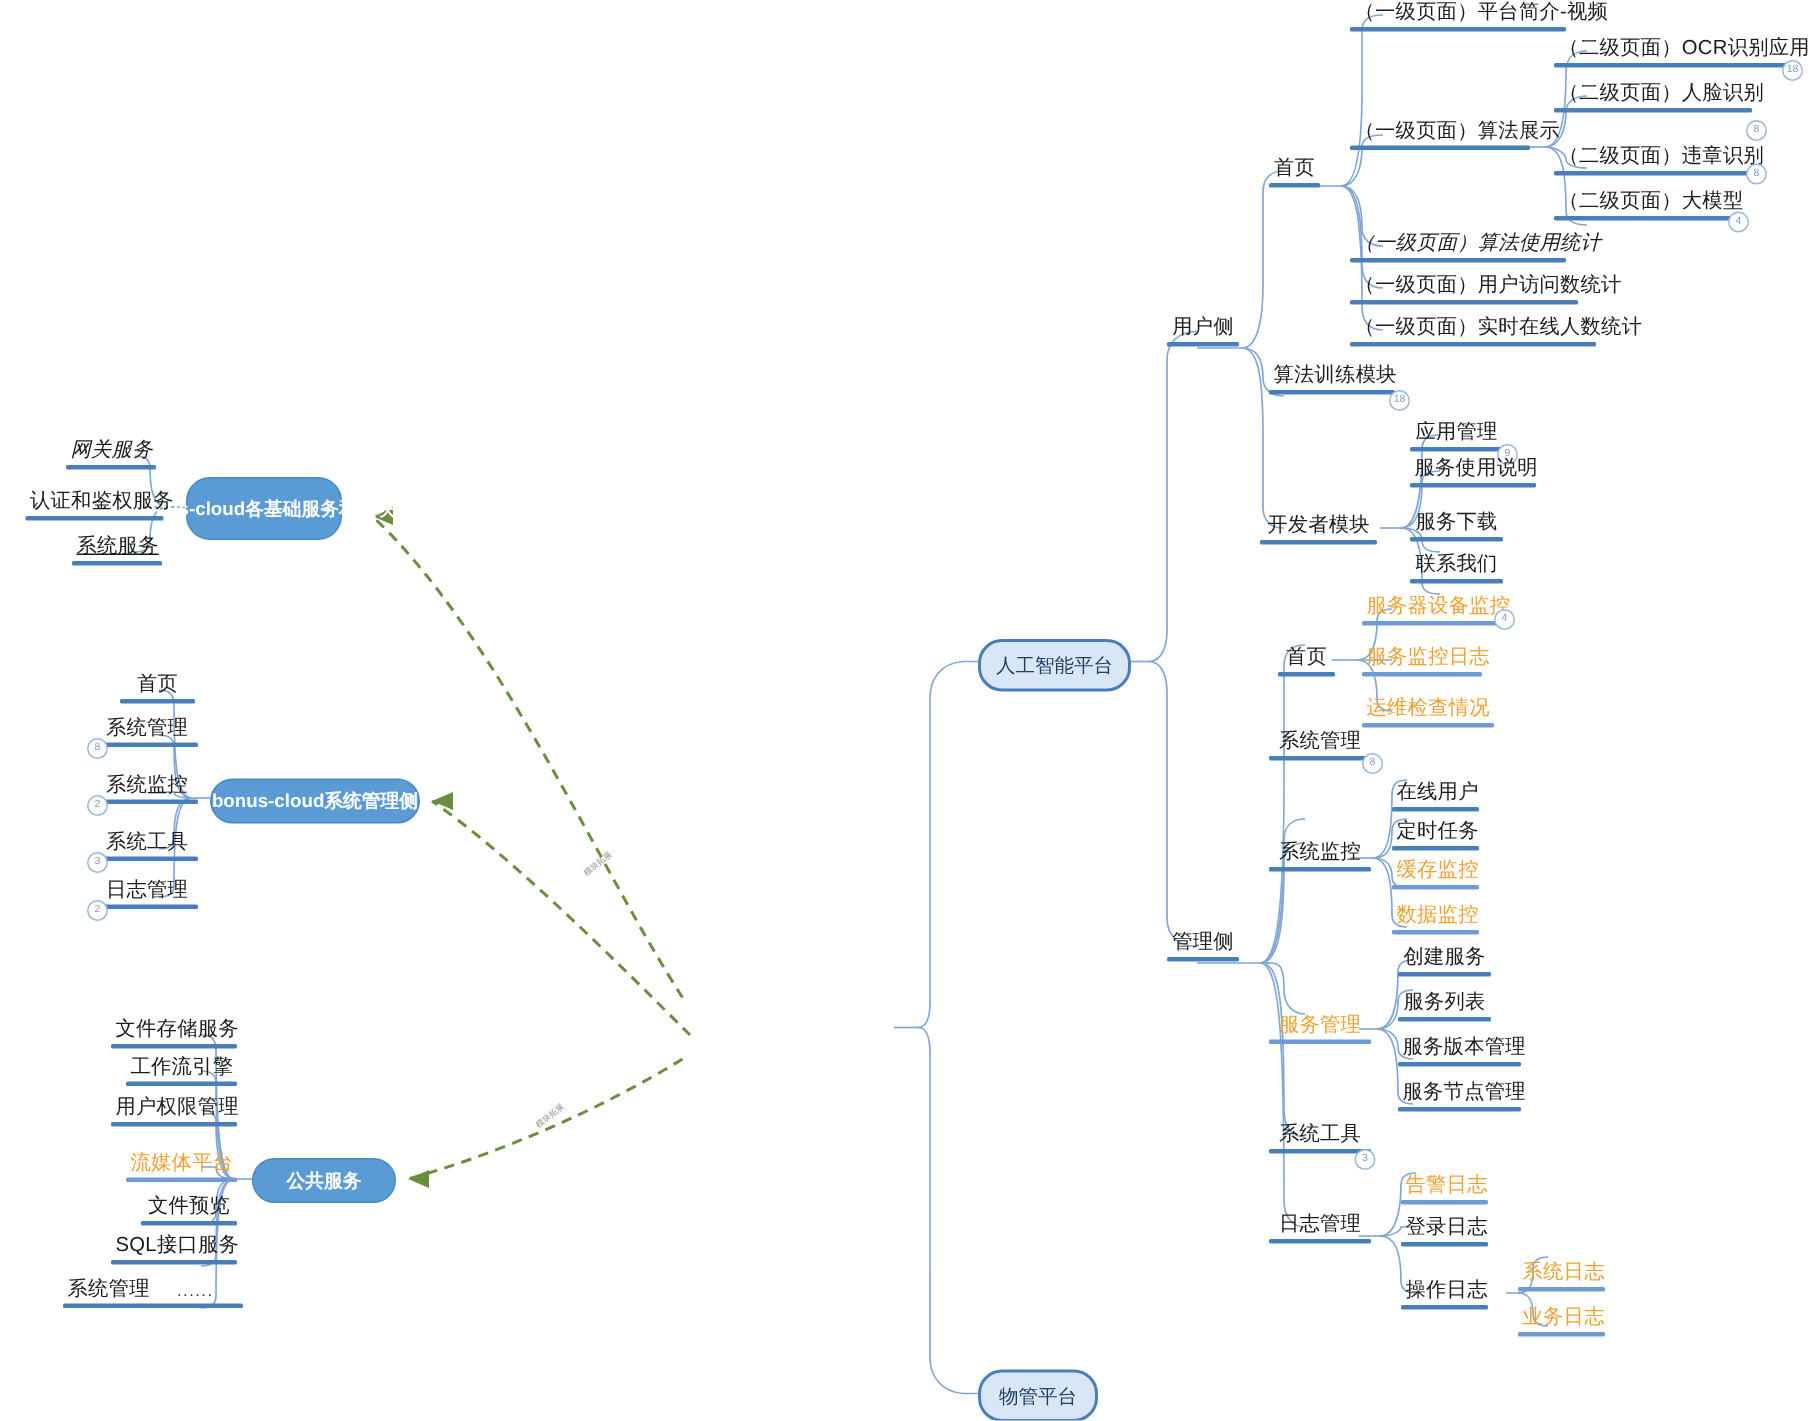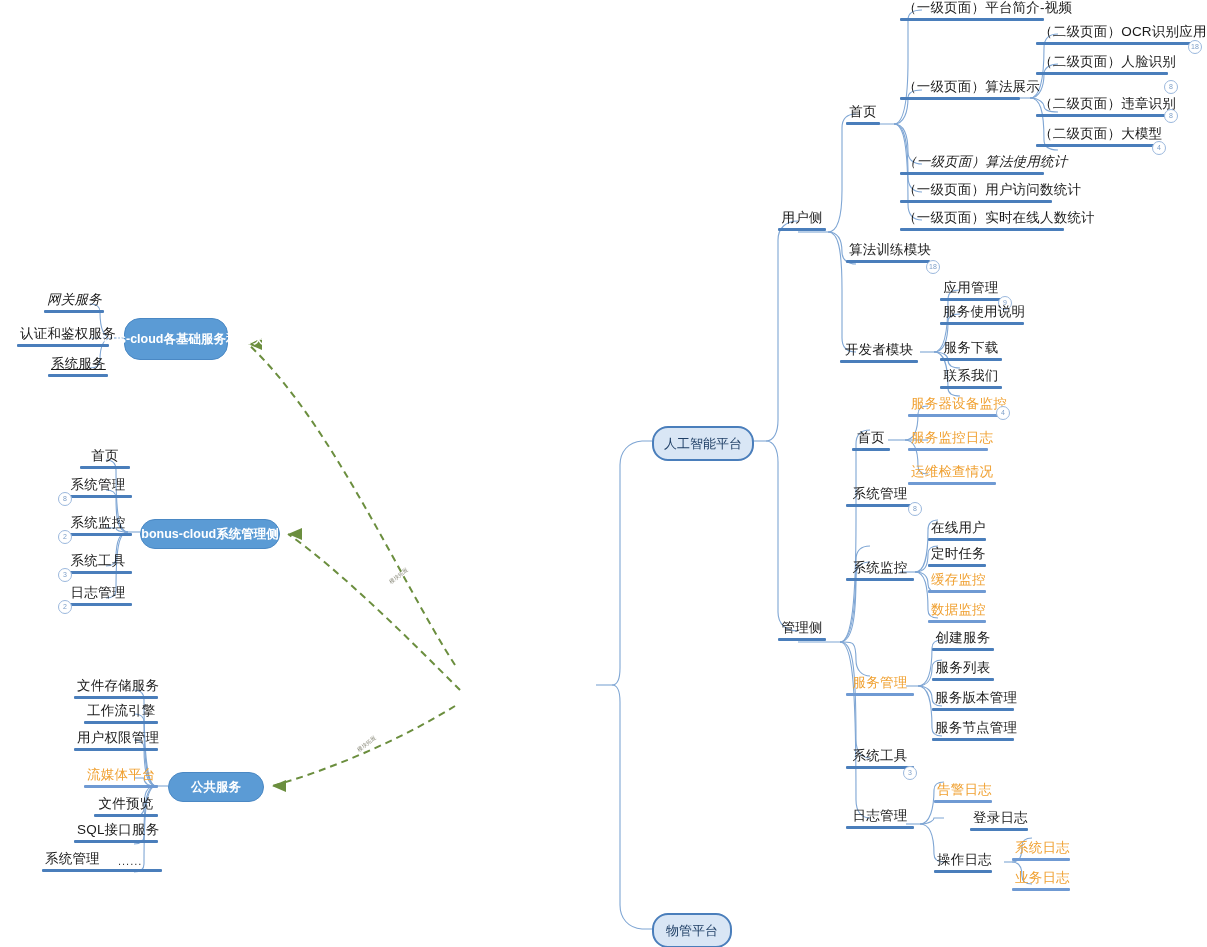--- a/index.html
+++ b/index.html
@@ -390,21 +390,21 @@
   <div class="badge" style="left:903px;top:766px;">3</div>
 
   <div class="node" style="left:846px;top:808px;width:68px;text-align:center;">
     <span class="txt">日志管理</span>
     <span class="ul"></span>
   </div>
   <div class="node orange" style="left:934px;top:782px;width:58px;text-align:center;">
     <span class="txt">告警日志</span>
     <span class="ul"></span>
   </div>
-  <div class="node" style="left:934px;top:810px;width:58px;text-align:center;margin-left:36px;">
+  <div class="node" style="left:934px;top:810px;width:58px;text-align:center;">
     <span class="txt">登录日志</span>
     <span class="ul"></span>
   </div>
   <div class="node" style="left:934px;top:852px;width:58px;text-align:center;">
     <span class="txt">操作日志</span>
     <span class="ul"></span>
   </div>
   <div class="node orange" style="left:1012px;top:840px;width:58px;text-align:center;">
     <span class="txt">系统日志</span>
     <span class="ul"></span>

